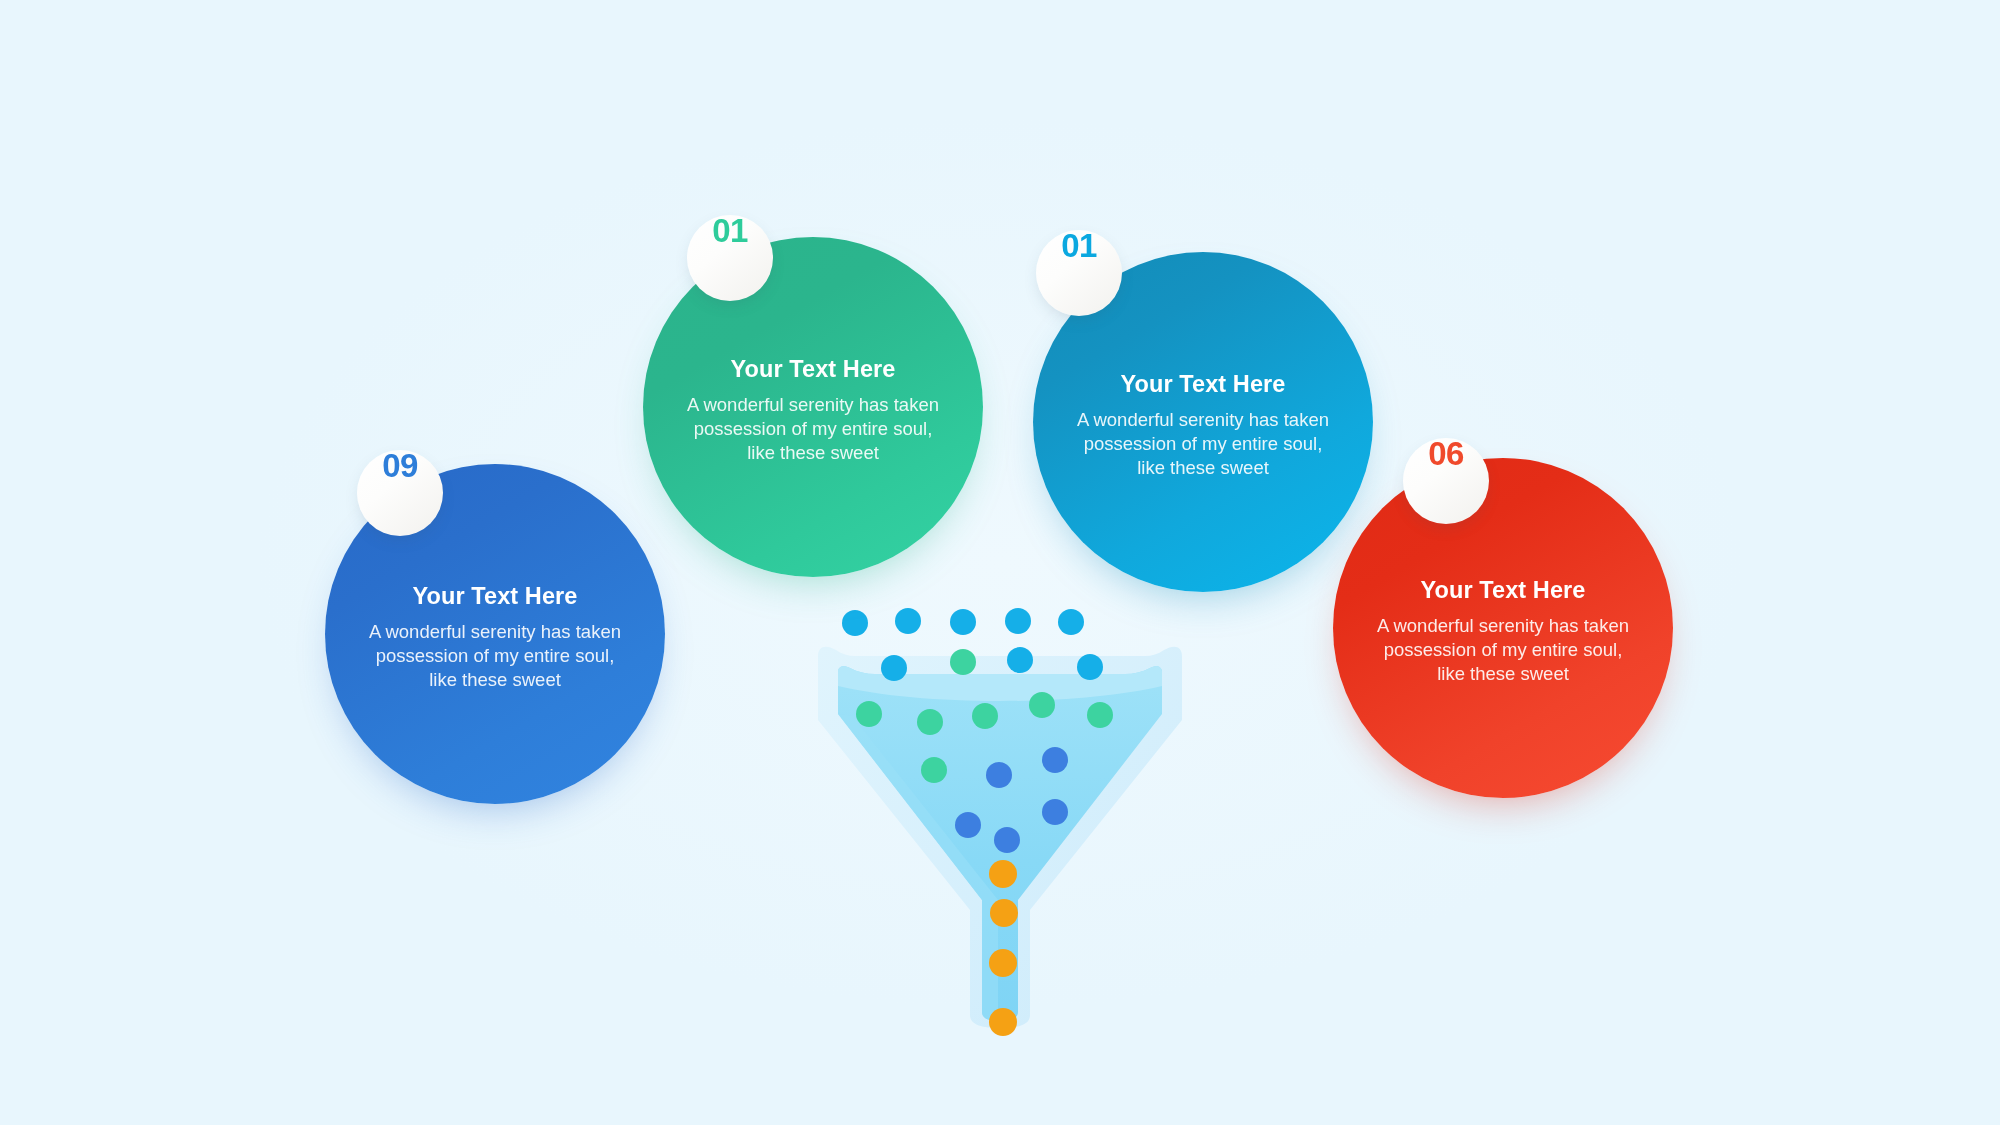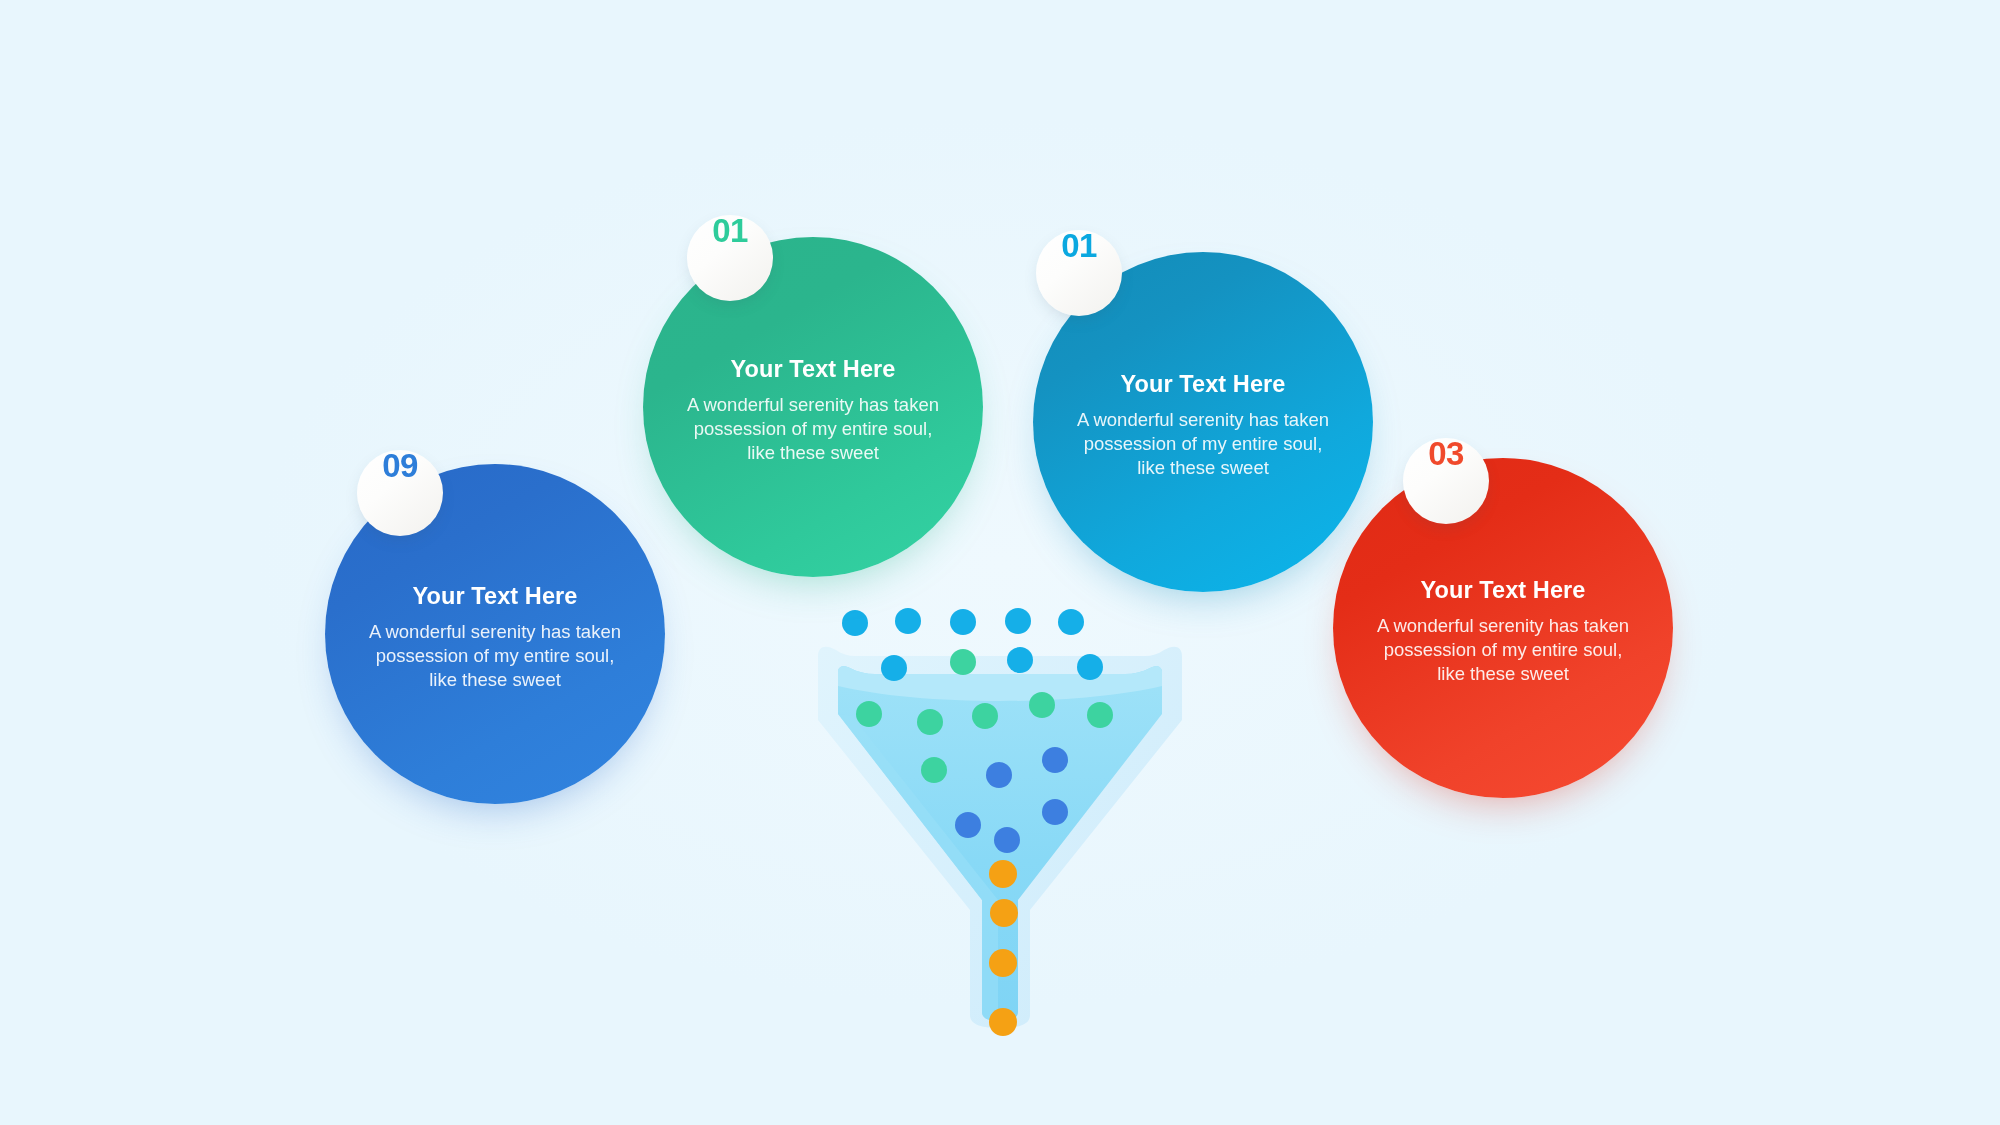--- a/index.html
+++ b/index.html
@@ -254,16 +254,16 @@
     <span class="badge-num">01</span>
   </div>
 
   <div class="bubble" id="bubble-04">
     <div class="inner">
       <p class="bubble-title">Your Text Here</p>
       <p class="bubble-body">A wonderful serenity has taken possession of my entire soul, like these sweet</p>
     </div>
   </div>
   <div class="badge" id="badge-04">
-    <span class="badge-num">03</span>
+    <span class="badge-num">06</span>
   </div>
 
 </div>
 
 </body></html>

